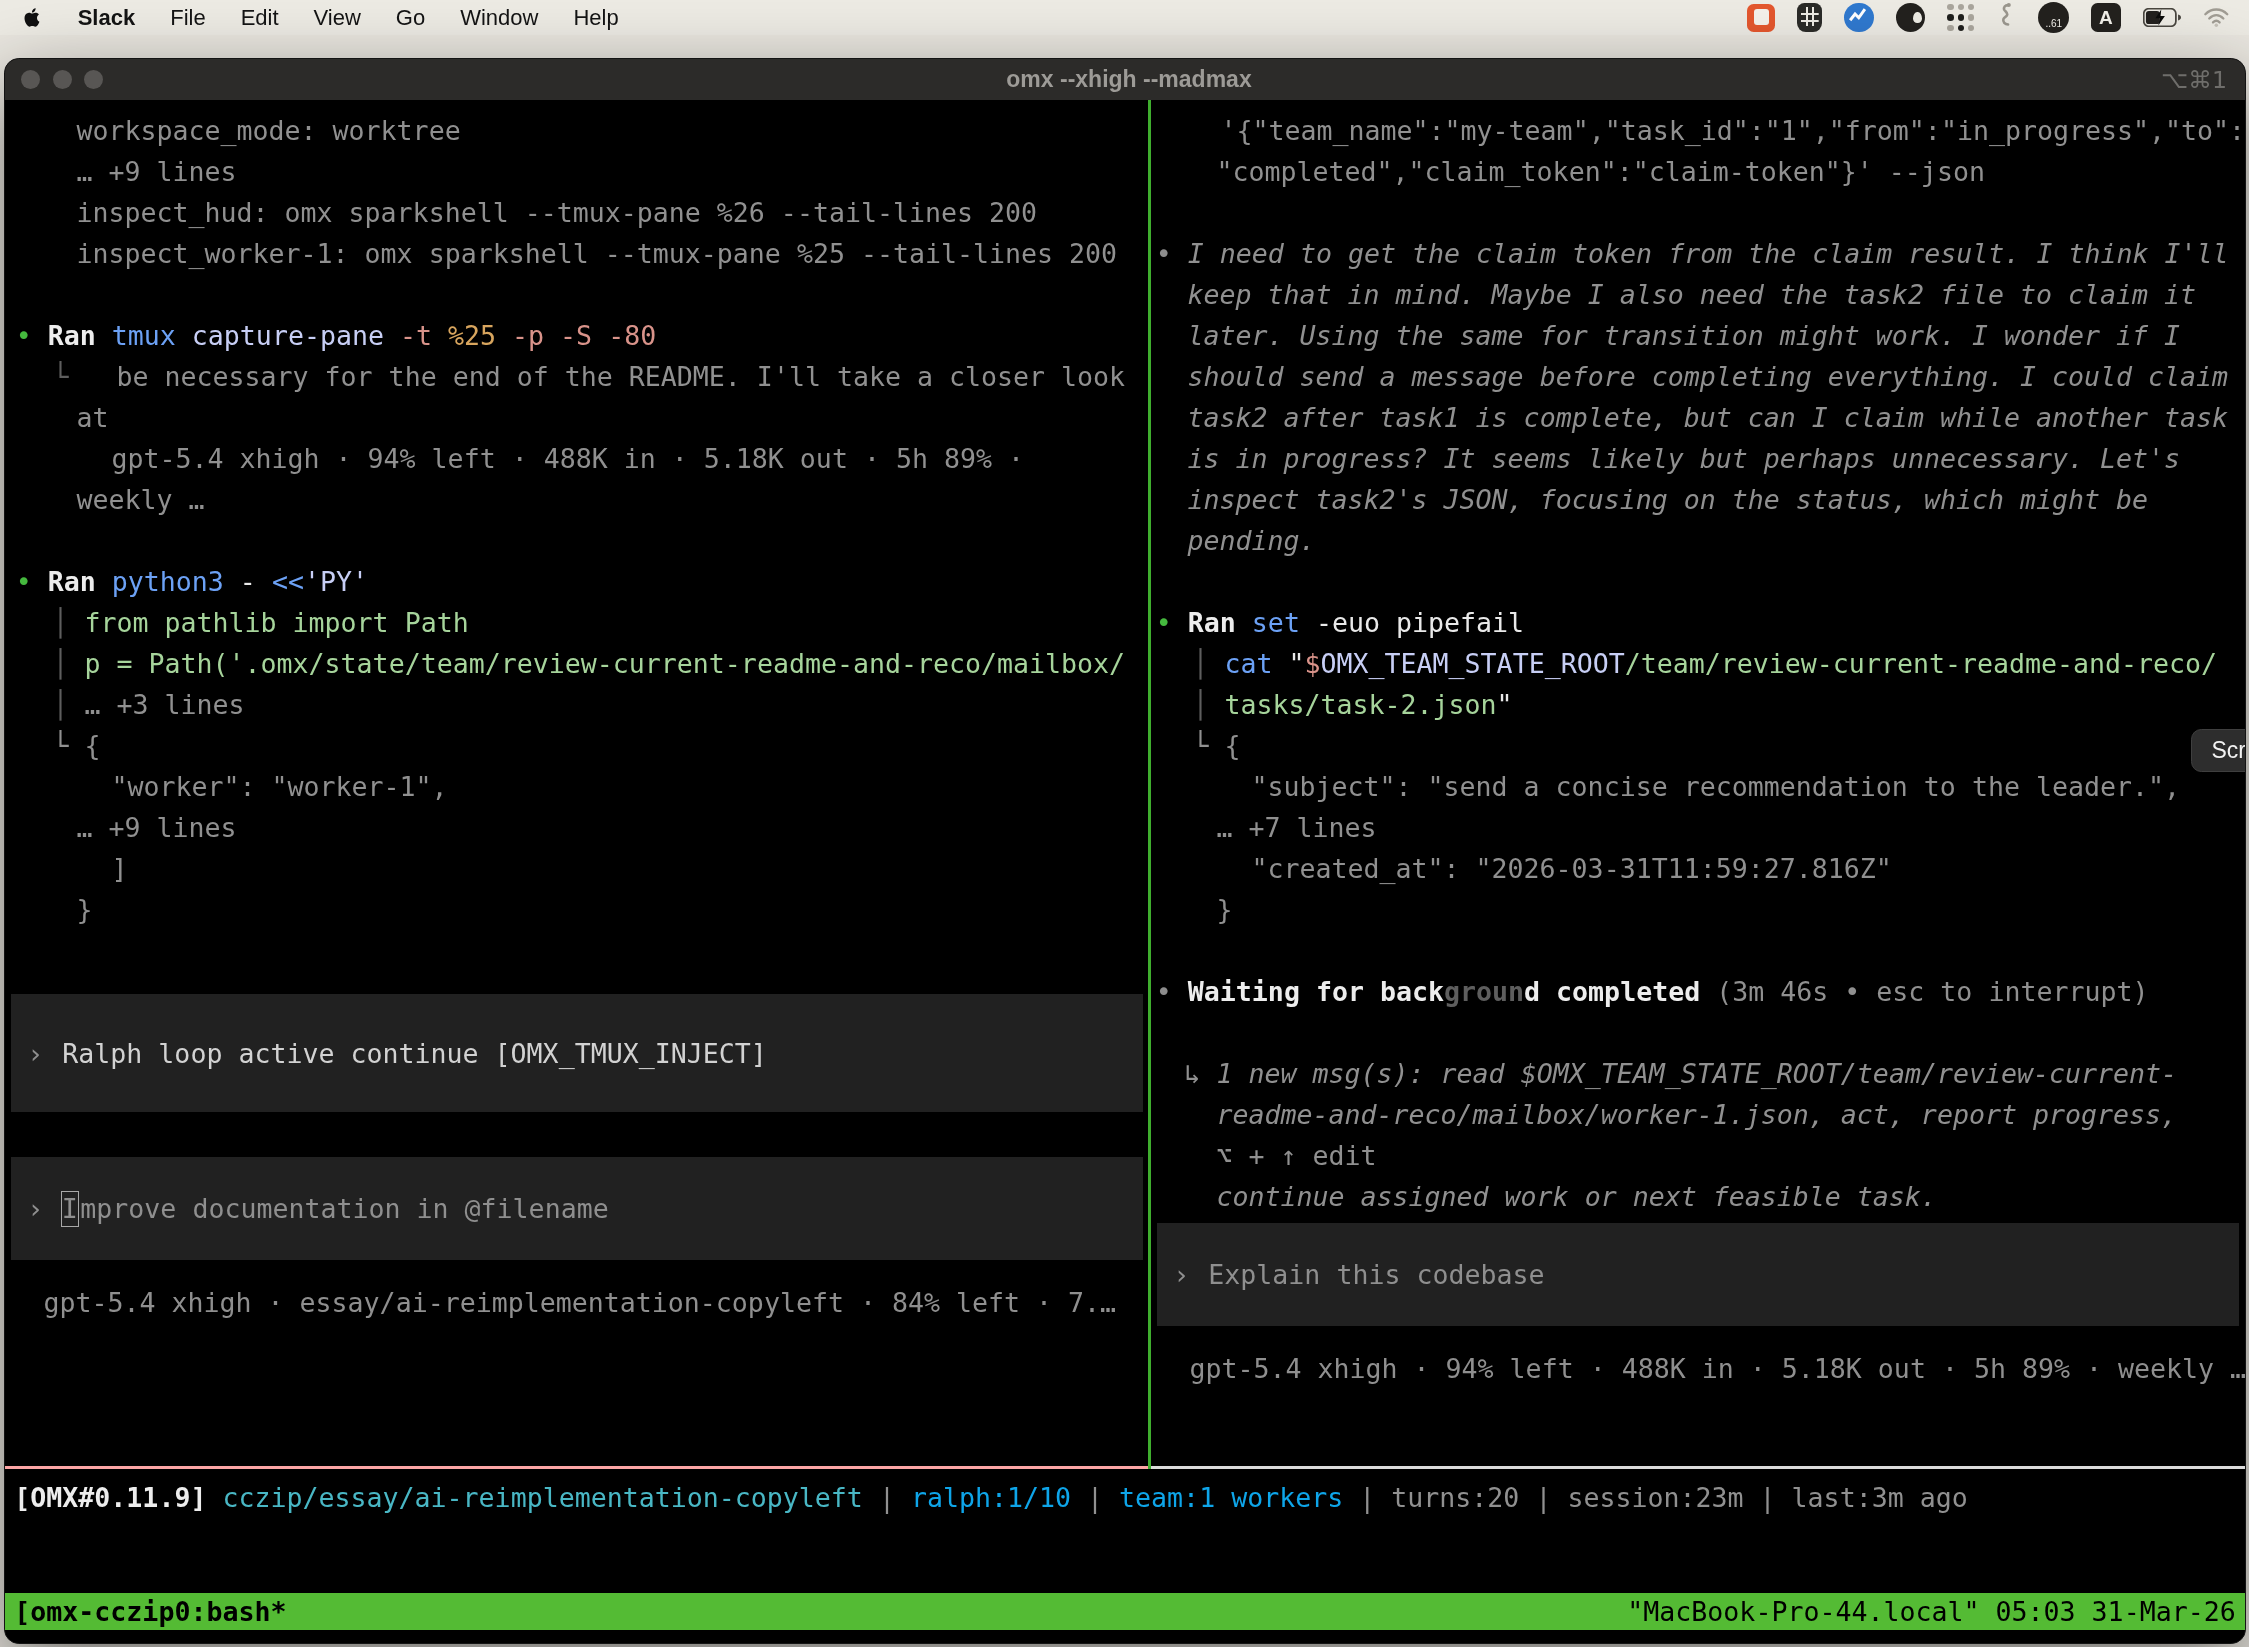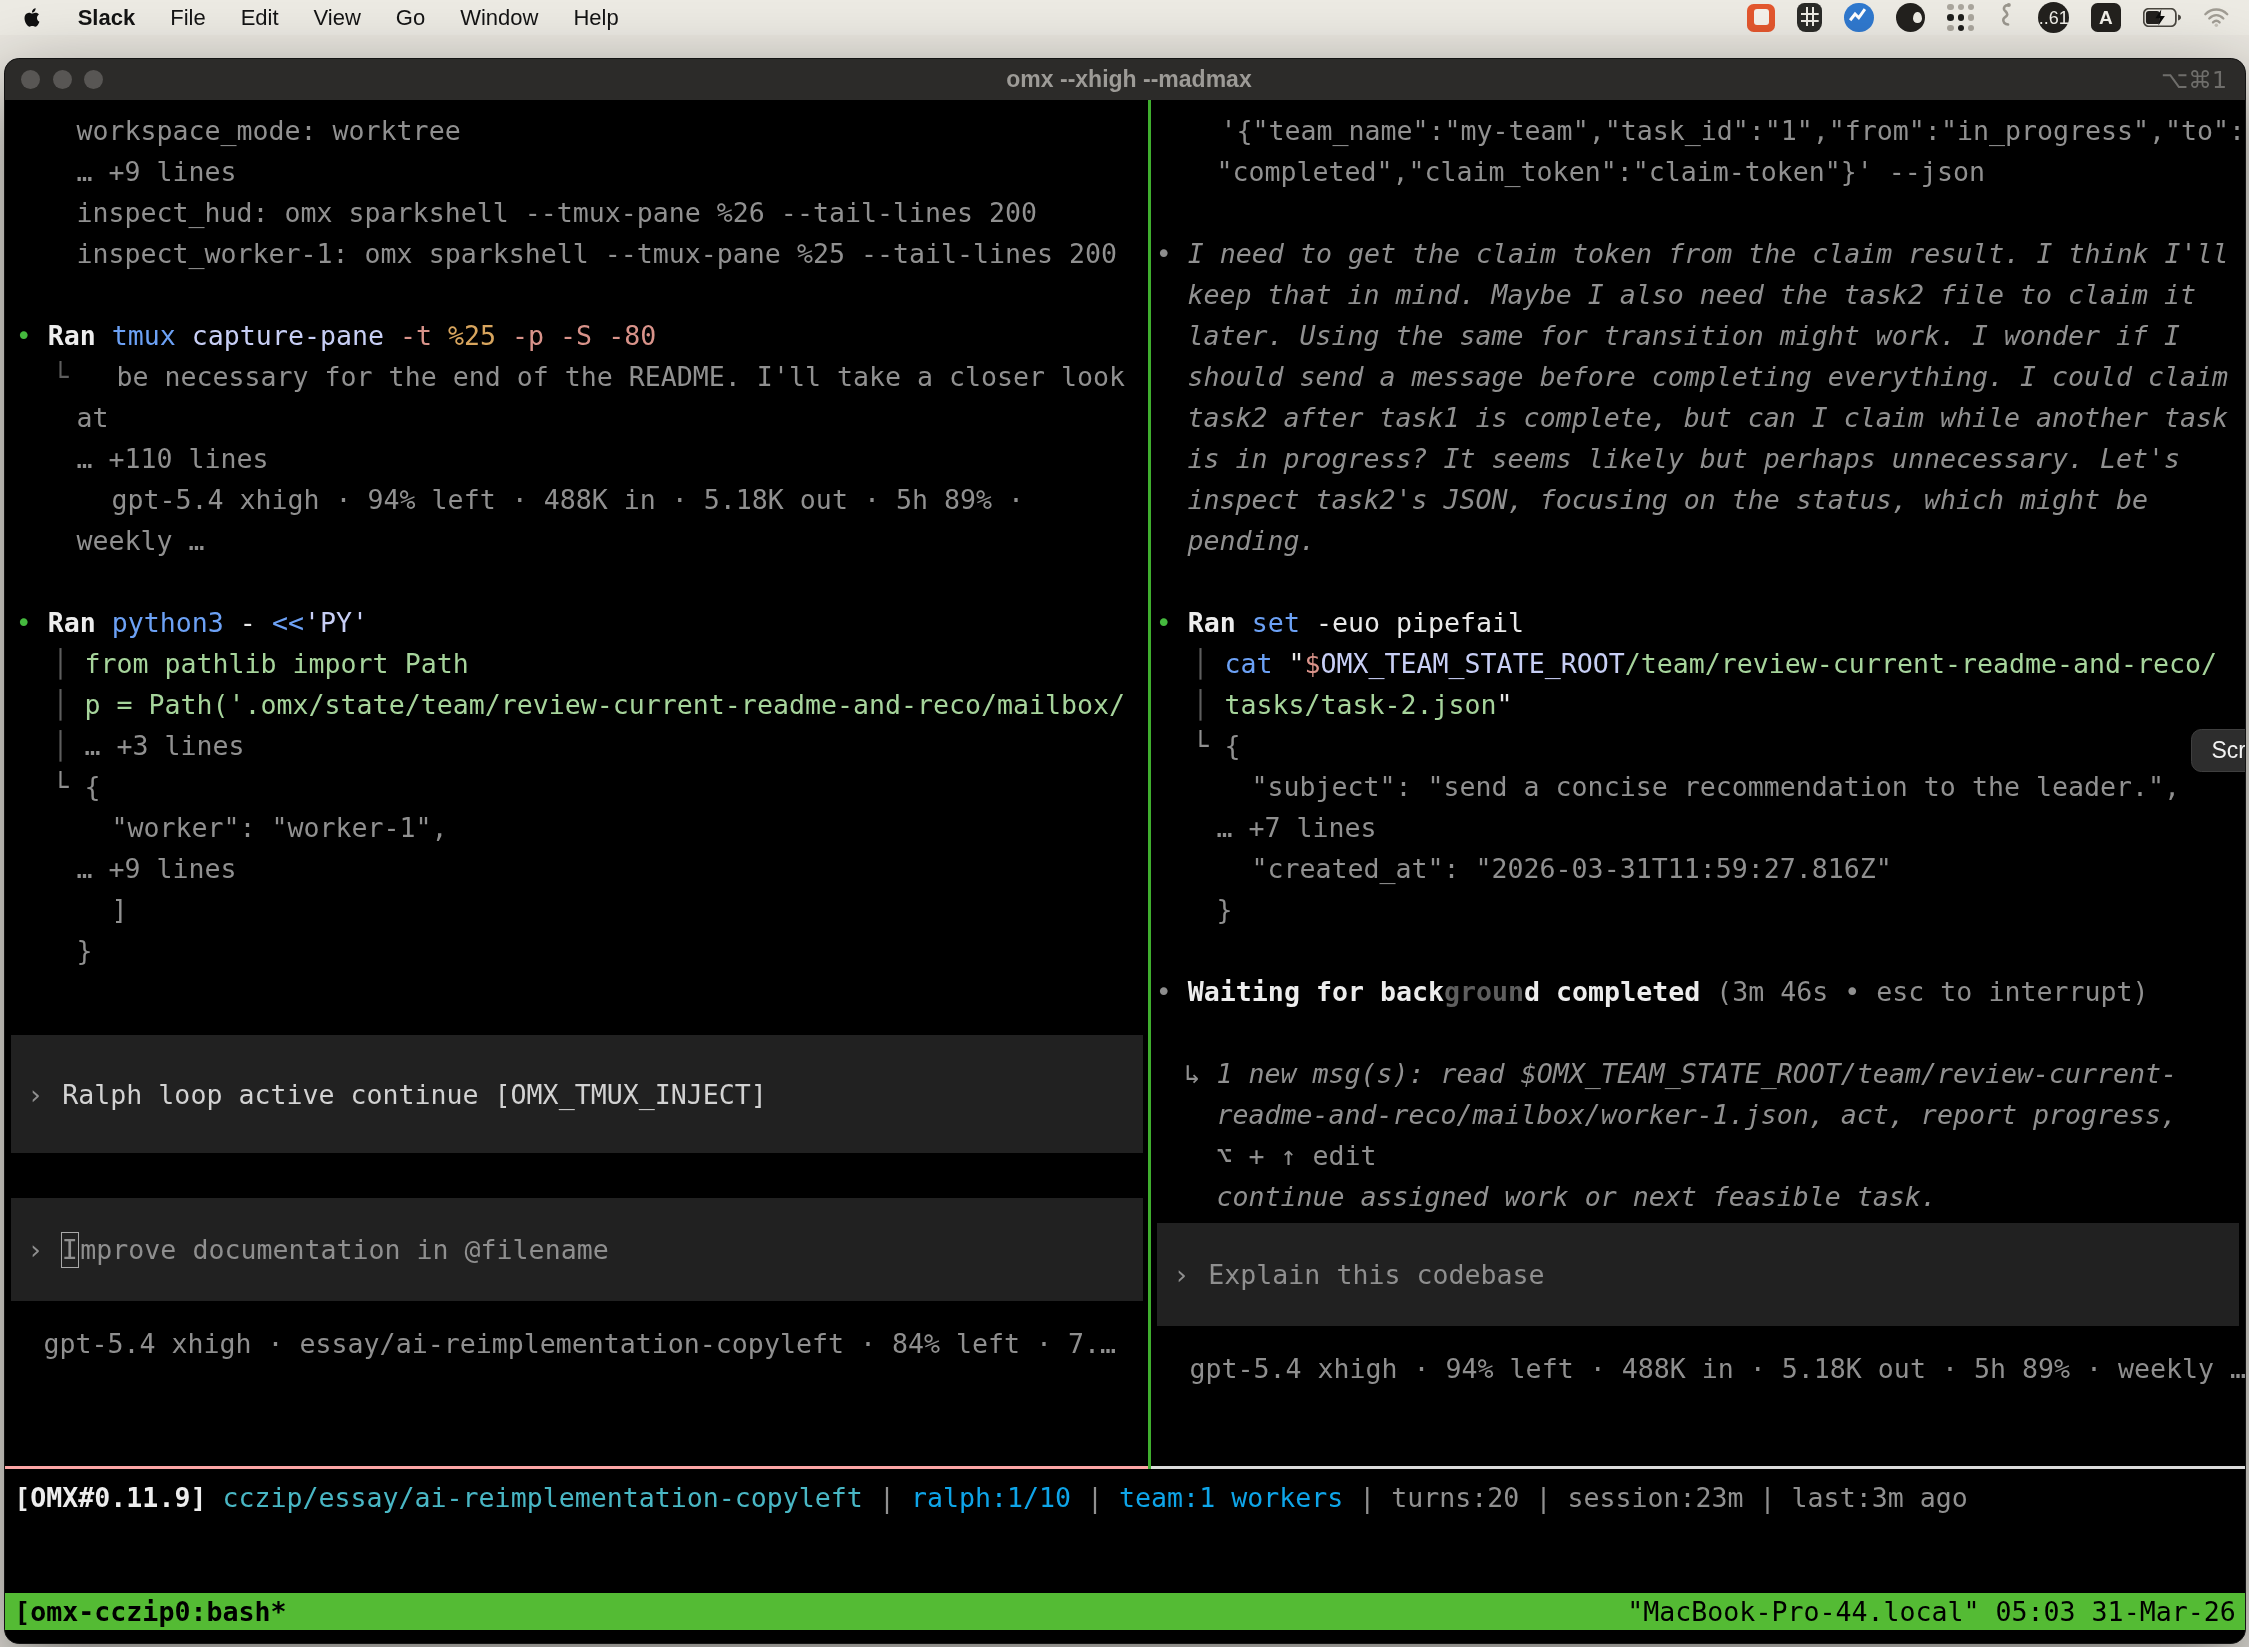--- a/index.html
+++ b/index.html
@@ -28,21 +28,21 @@
        linear-gradient(#edebe4,#edebe4) 0 5.9px/17.7px 2.2px no-repeat,
        linear-gradient(#edebe4,#edebe4) 0 12.5px/17.7px 2.2px no-repeat,
        linear-gradient(#edebe4,#edebe4) 5.2px 0/2.2px 19px no-repeat,
        linear-gradient(#edebe4,#edebe4) 11px 0/2.2px 19px no-repeat; }
   .icon-analytics { width:29.5px; height:29.5px; border-radius:50%; background:#3079cf; position:relative; overflow:hidden; }
   .icon-record { width:29.5px; height:29.5px; border-radius:50%; background:#23211e; position:relative; }
   .icon-record::after { content:""; position:absolute; right:3px; top:8.9px; width:8.9px; height:11.8px; background:#edebe4; border-radius:50% 50% 50% 50% / 60% 60% 40% 40%; }
   .icon-dots { width:28px; height:28px; display:grid; grid-template-columns:repeat(3,1fr); grid-template-rows:repeat(3,1fr); gap:3px; }
   .icon-dots i { width:6.6px; height:6.6px; border-radius:50%; }
   .badge-circle { min-width:31px; height:31px; border-radius:50%; background:#23211e; color:#f2f0ea;
-     display:flex; align-items:flex-end; justify-content:center; font-size:18px; padding-bottom:4.4px;
+     display:flex; align-items:flex-end; justify-content:center; font-size:10px; padding-bottom:4.4px;
      font-family:"Liberation Sans", sans-serif; }
   .badge-a { width:29.5px; height:29.5px; border-radius:6.6px; background:#23211e; color:#f2f0ea;
      display:flex; align-items:center; justify-content:center; font-weight:bold; font-size:19px;
      font-family:"Liberation Sans", sans-serif; }
   
   .window {
     position:absolute; left:4.4px; right:4.4px; top:58px; height:1586px;
     background:#000; border-radius:14.8px; overflow:hidden;
     border:0.7px solid #141414; box-shadow:0 29.5px 81px rgba(0,0,0,.5);
   }
@@ -183,21 +183,20 @@
     <div class="pane left">
       <div id="left-lines">
           <div class="tline" style="padding-left: 71px;"><span class="c-gray">workspace_mode: worktree</span></div>
           <div class="tline" style="padding-left: 71px;"><span class="c-gray">… +9 lines</span></div>
           <div class="tline" style="padding-left: 71px;"><span class="c-gray">inspect_hud: omx sparkshell --tmux-pane %26 --tail-lines 200</span></div>
           <div class="tline" style="padding-left: 71px;"><span class="c-gray">inspect_worker-1: omx sparkshell --tmux-pane %25 --tail-lines 200</span></div>
           <div class="tline">&nbsp;</div>
           <div class="tline" style="padding-left: 10.3px;"><span class="c-bullet">• </span><span class="c-wb">Ran </span><span class="c-blue">tmux </span><span class="c-lav">capture-pane </span><span class="c-pink">-t </span><span class="c-orange">%25 </span><span class="c-pink">-p </span><span class="c-pink">-S </span><span class="c-pink">-80</span></div>
           <div class="tline" style="padding-left: 47px;"><span class="c-vline">└   </span><span class="c-gray">be necessary for the end of the README. I'll take a closer look</span></div>
           <div class="tline" style="padding-left: 71px;"><span class="c-gray">at</span></div>
-          <div class="tline" style="padding-left: 71px;"><span class="c-gray">… +110 lines</span></div>
           <div class="tline" style="padding-left: 106px;"><span class="c-gray">gpt-5.4 xhigh · 94% left · 488K in · 5.18K out · 5h 89% ·</span></div>
           <div class="tline" style="padding-left: 71px;"><span class="c-gray">weekly …</span></div>
           <div class="tline">&nbsp;</div>
           <div class="tline" style="padding-left: 10.3px;"><span class="c-bullet">• </span><span class="c-wb">Ran </span><span class="c-blue">python3 </span><span class="c-white">- </span><span class="c-blue">&lt;&lt;</span><span class="c-lav">'PY'</span></div>
           <div class="tline" style="padding-left: 47px;"><span class="c-vline">│ </span><span class="c-green">from pathlib import Path</span></div>
           <div class="tline" style="padding-left: 47px;"><span class="c-vline">│ </span><span class="c-green">p = Path('.omx/state/team/review-current-readme-and-reco/mailbox/</span></div>
           <div class="tline" style="padding-left: 47px;"><span class="c-vline">│ </span><span class="c-gray">… +3 lines</span></div>
           <div class="tline" style="padding-left: 47px;"><span class="c-gray">└ </span><span class="c-gray">{</span></div>
           <div class="tline" style="padding-left: 106px;"><span class="c-gray">"worker": "worker-1",</span></div>
           <div class="tline" style="padding-left: 71px;"><span class="c-gray">… +9 lines</span></div>

